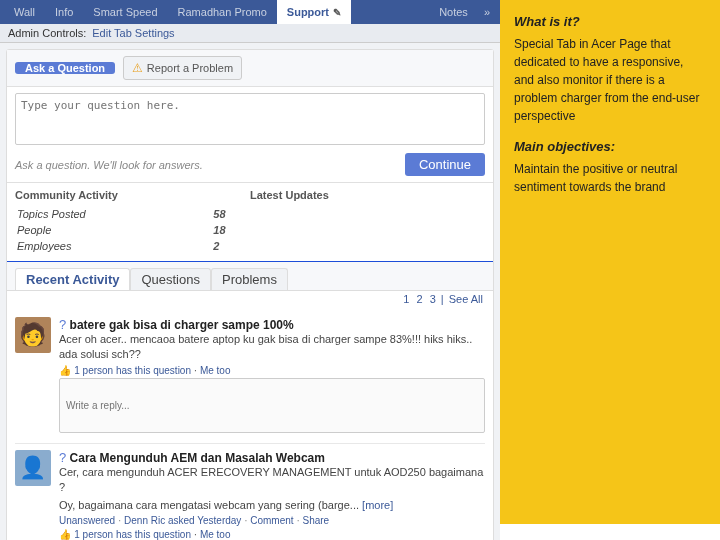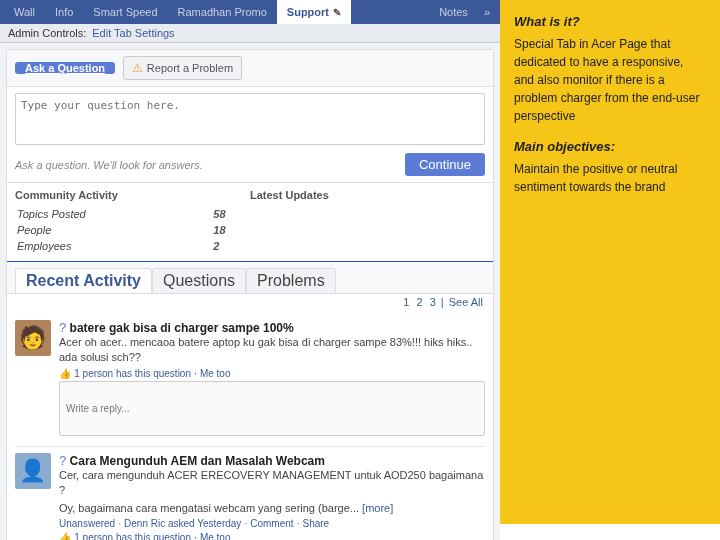--- a/index.html
+++ b/index.html
@@ -82,21 +82,20 @@
     }
     .btn-ask {
       background: #5b7bd5;
       color: #fff;
       border: none;
       padding: 0 10px;
       border-radius: 3px;
       font-size: 11px;
       font-weight: bold;
       cursor: pointer;
-      text-decoration: underline;
     }
     .btn-report {
       background: #f0f2f5;
       color: #555;
       border: 1px solid #ccc;
       padding: 4px 8px;
       border-radius: 3px;
       font-size: 11px;
       cursor: pointer;
       display: flex;
@@ -156,21 +155,21 @@
 
     
     .activity-tabs {
       display: flex;
       gap: 0;
       padding: 6px 8px 0;
       border-bottom: 1px solid #ddd;
       background: #f7f8fa;
     }
     .activity-tab {
-      font-size: 16px;
+      font-size: 13px;
       padding: 3px 10px;
       border: 1px solid #ddd;
       border-bottom: none;
       border-radius: 3px 3px 0 0;
       cursor: pointer;
       color: #444;
       background: #f0f2f5;
     }
     .activity-tab.active { background: #fff; font-weight: bold; color: #3b5998; }
 

